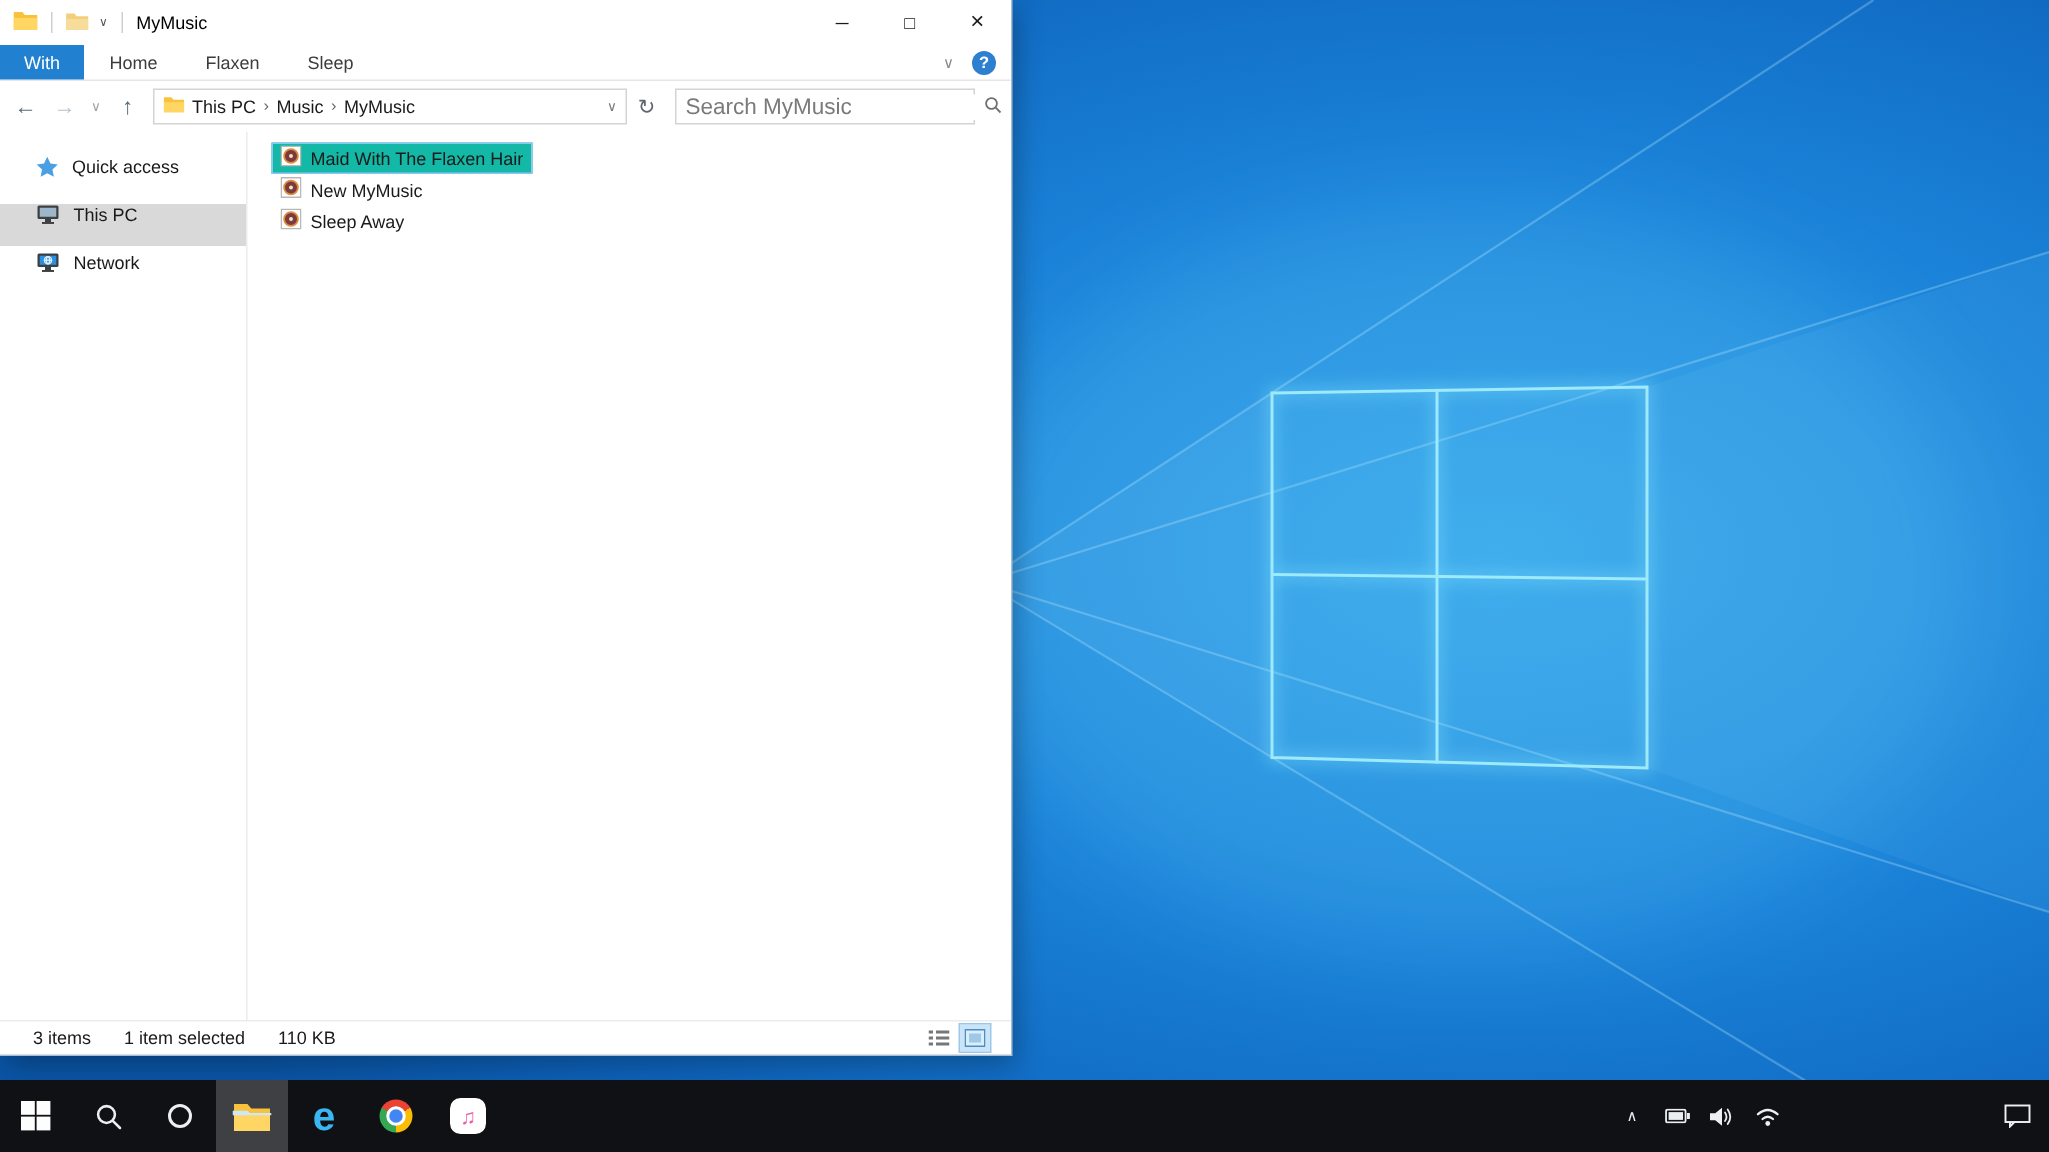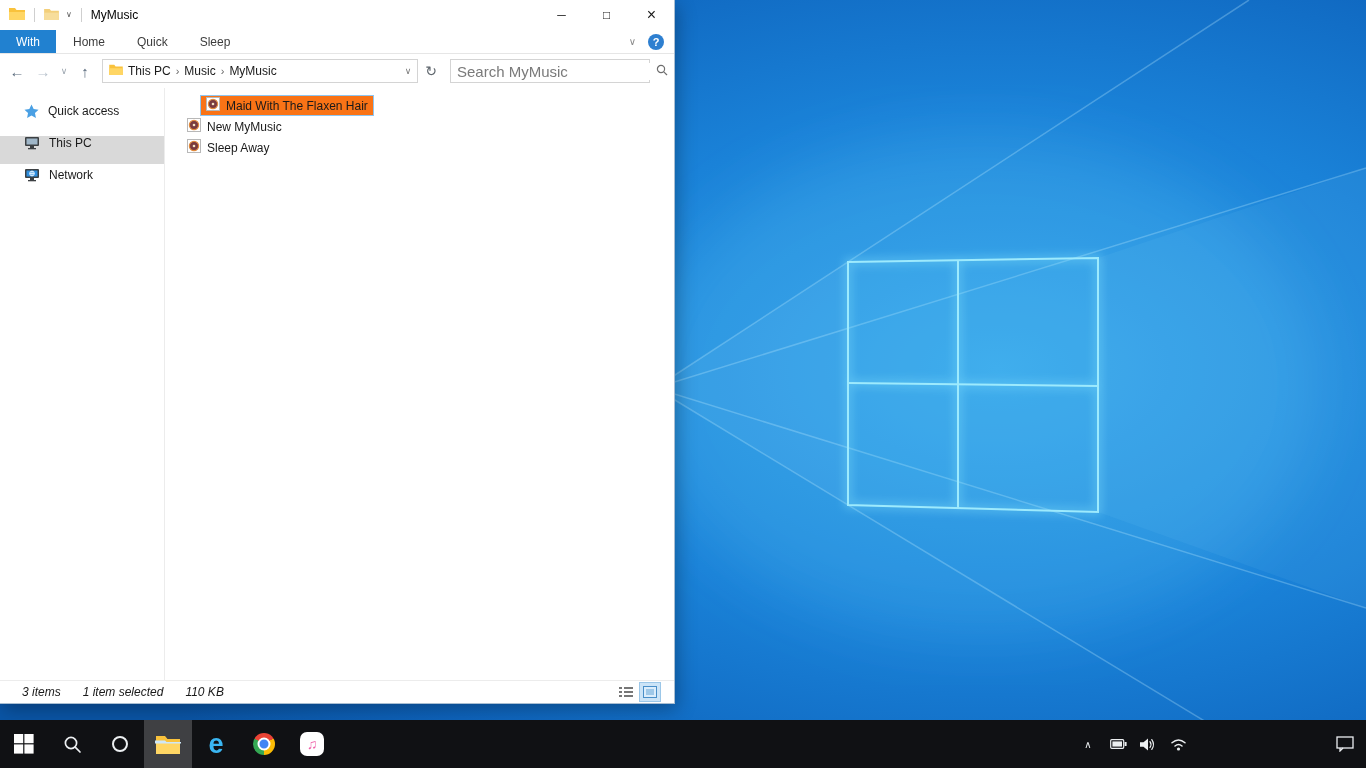--- a/index.html
+++ b/index.html
@@ -44,24 +44,24 @@
   .search-box { width:200px; height:24px; border:1px solid #d4d4d4; display:flex; align-items:center; padding:0 6px; margin-left:6px; background:#fff; }
   .search-box input { flex:1; border:none; outline:none; font-size:15px; font-family:"Liberation Sans", sans-serif; color:#333; }
   .search-box input::placeholder { color:#7a7a7a; }
 
   .body-area { flex:1; display:flex; min-height:0; }
   .nav-pane { width:165px; border-right:1px solid #ececec; padding-top:16px; flex:0 0 auto; }
   .nav-item { height:28px; display:flex; align-items:flex-start; gap:9px; padding-left:24px; margin-bottom:4px; }
   .nav-item.selected { background:#d9d9d9; }
   .files-pane { flex:1; padding:7px 0 0 16px; }
   .file-row { display:flex; align-items:center; gap:6px; height:21px; padding:0 5px; width:max-content; border:1px solid transparent; margin-bottom:0; }
-  .file-row.selected { background:#f97316; border-color:#8ec6f2;margin-left:19px; }
+  .file-row.selected { background:#14b8a6; border-color:#8ec6f2; }
 
   .status-bar { height:23px; border-top:1px solid #ececec; display:flex; align-items:center; padding:0 10px 0 22px; flex:0 0 auto; color:#1a1a1a; }
-  .status-item { margin-right:22px;font-style:italic; }
+  .status-item { margin-right:22px; }
   .view-toggles { margin-left:auto; display:flex; gap:4px; align-items:center; padding-right:4px; }
   .view-btn { width:20px; height:18px; display:flex; align-items:center; justify-content:center; }
   .view-btn.active { background:#cce4f7; outline:1px solid #9cc7e8; }
 
   
   .taskbar { position:absolute; left:0; right:0; bottom:0; height:48px; background:#101114; display:flex; align-items:center; }
   .tb-slot { width:48px; height:48px; display:flex; align-items:center; justify-content:center; }
   .tb-slot.active { background:rgba(255,255,255,0.20); }
   .edge-e { font-size:27px; font-weight:bold; color:#3ab6f2; line-height:1; }
   .chrome-icon { width:22px; height:22px; border-radius:50%; background:conic-gradient(from -60deg, #ea4335 0 120deg, #fbbc05 120deg 240deg, #34a853 240deg 360deg); position:relative; }
@@ -141,21 +141,21 @@
       <div class="win-controls">
         <div class="win-btn">─</div>
         <div class="win-btn">□</div>
         <div class="win-btn close">×</div>
       </div>
     </div>
 
     <div class="ribbon-strip">
       <div class="file-tab">With</div>
       <div class="ribbon-tab">Home</div>
-      <div class="ribbon-tab">Quick</div>
+      <div class="ribbon-tab">Flaxen</div>
       <div class="ribbon-tab">Sleep</div>
       <div class="ribbon-right">
         <span class="collapse-chevron">∨</span>
         <span class="help-btn">?</span>
       </div>
     </div>
 
     <div class="address-row">
       <div class="nav-btn back">←</div>
       <div class="nav-btn fwd">→</div>

